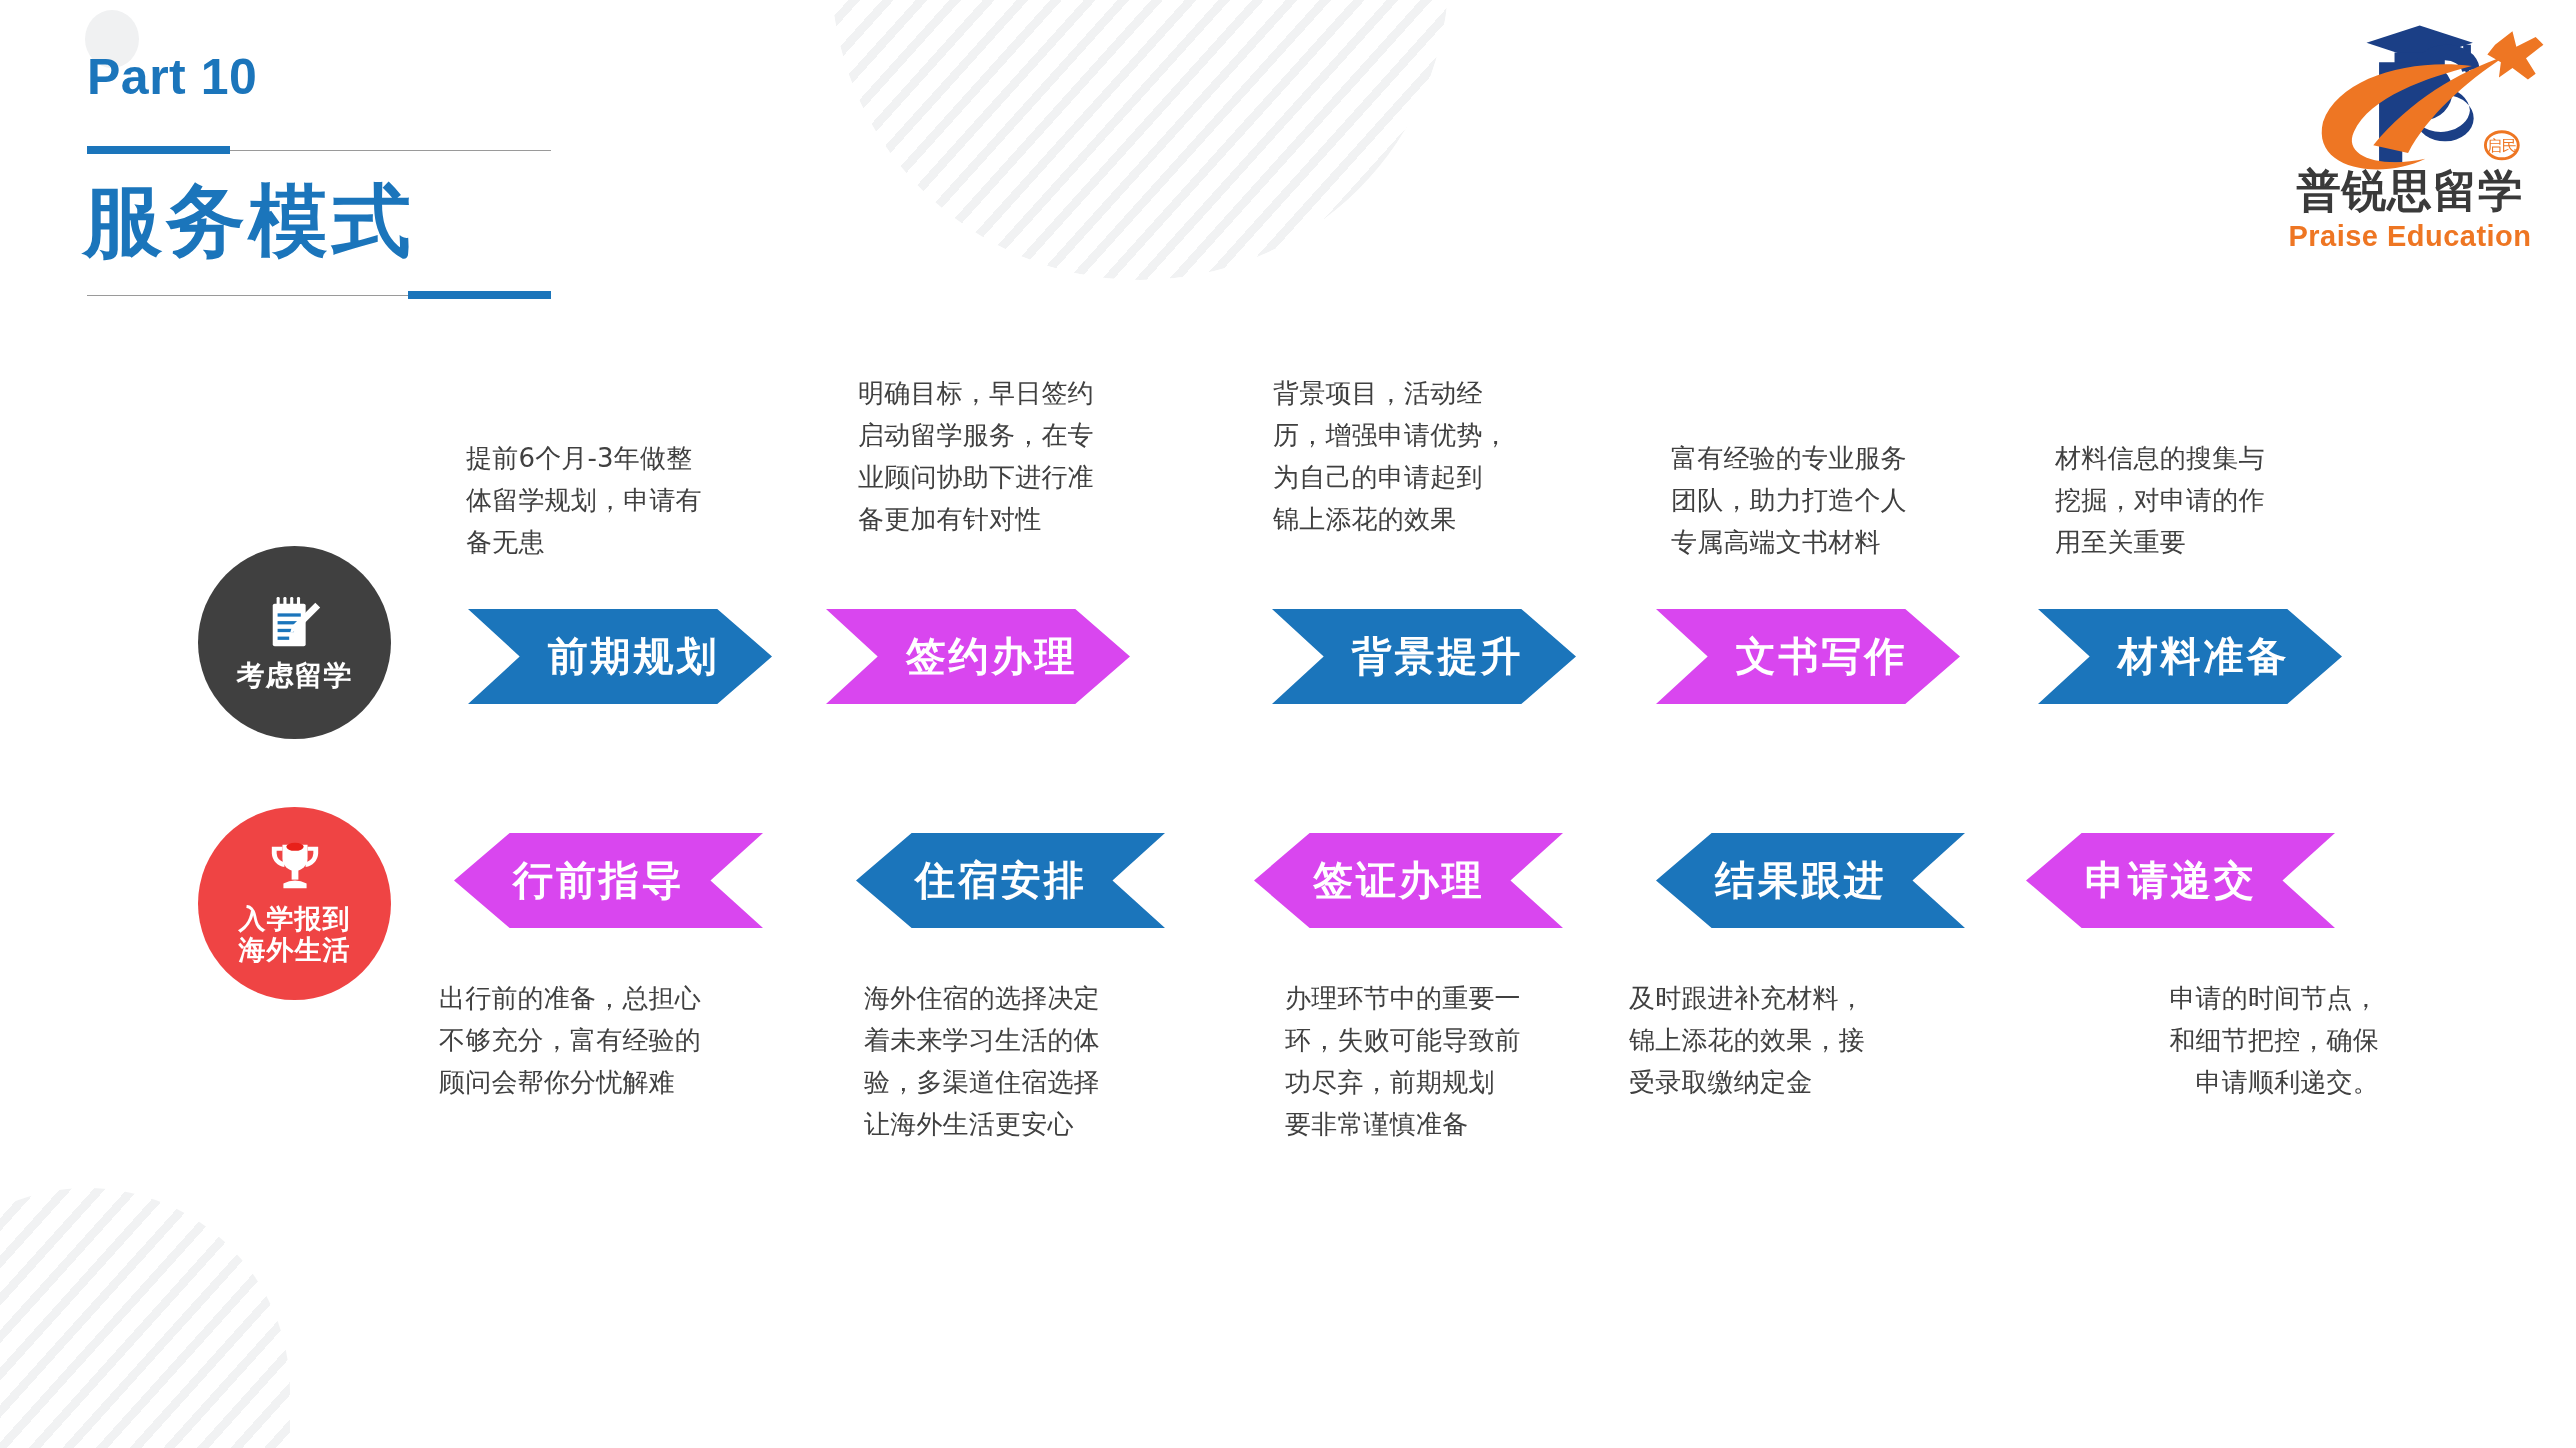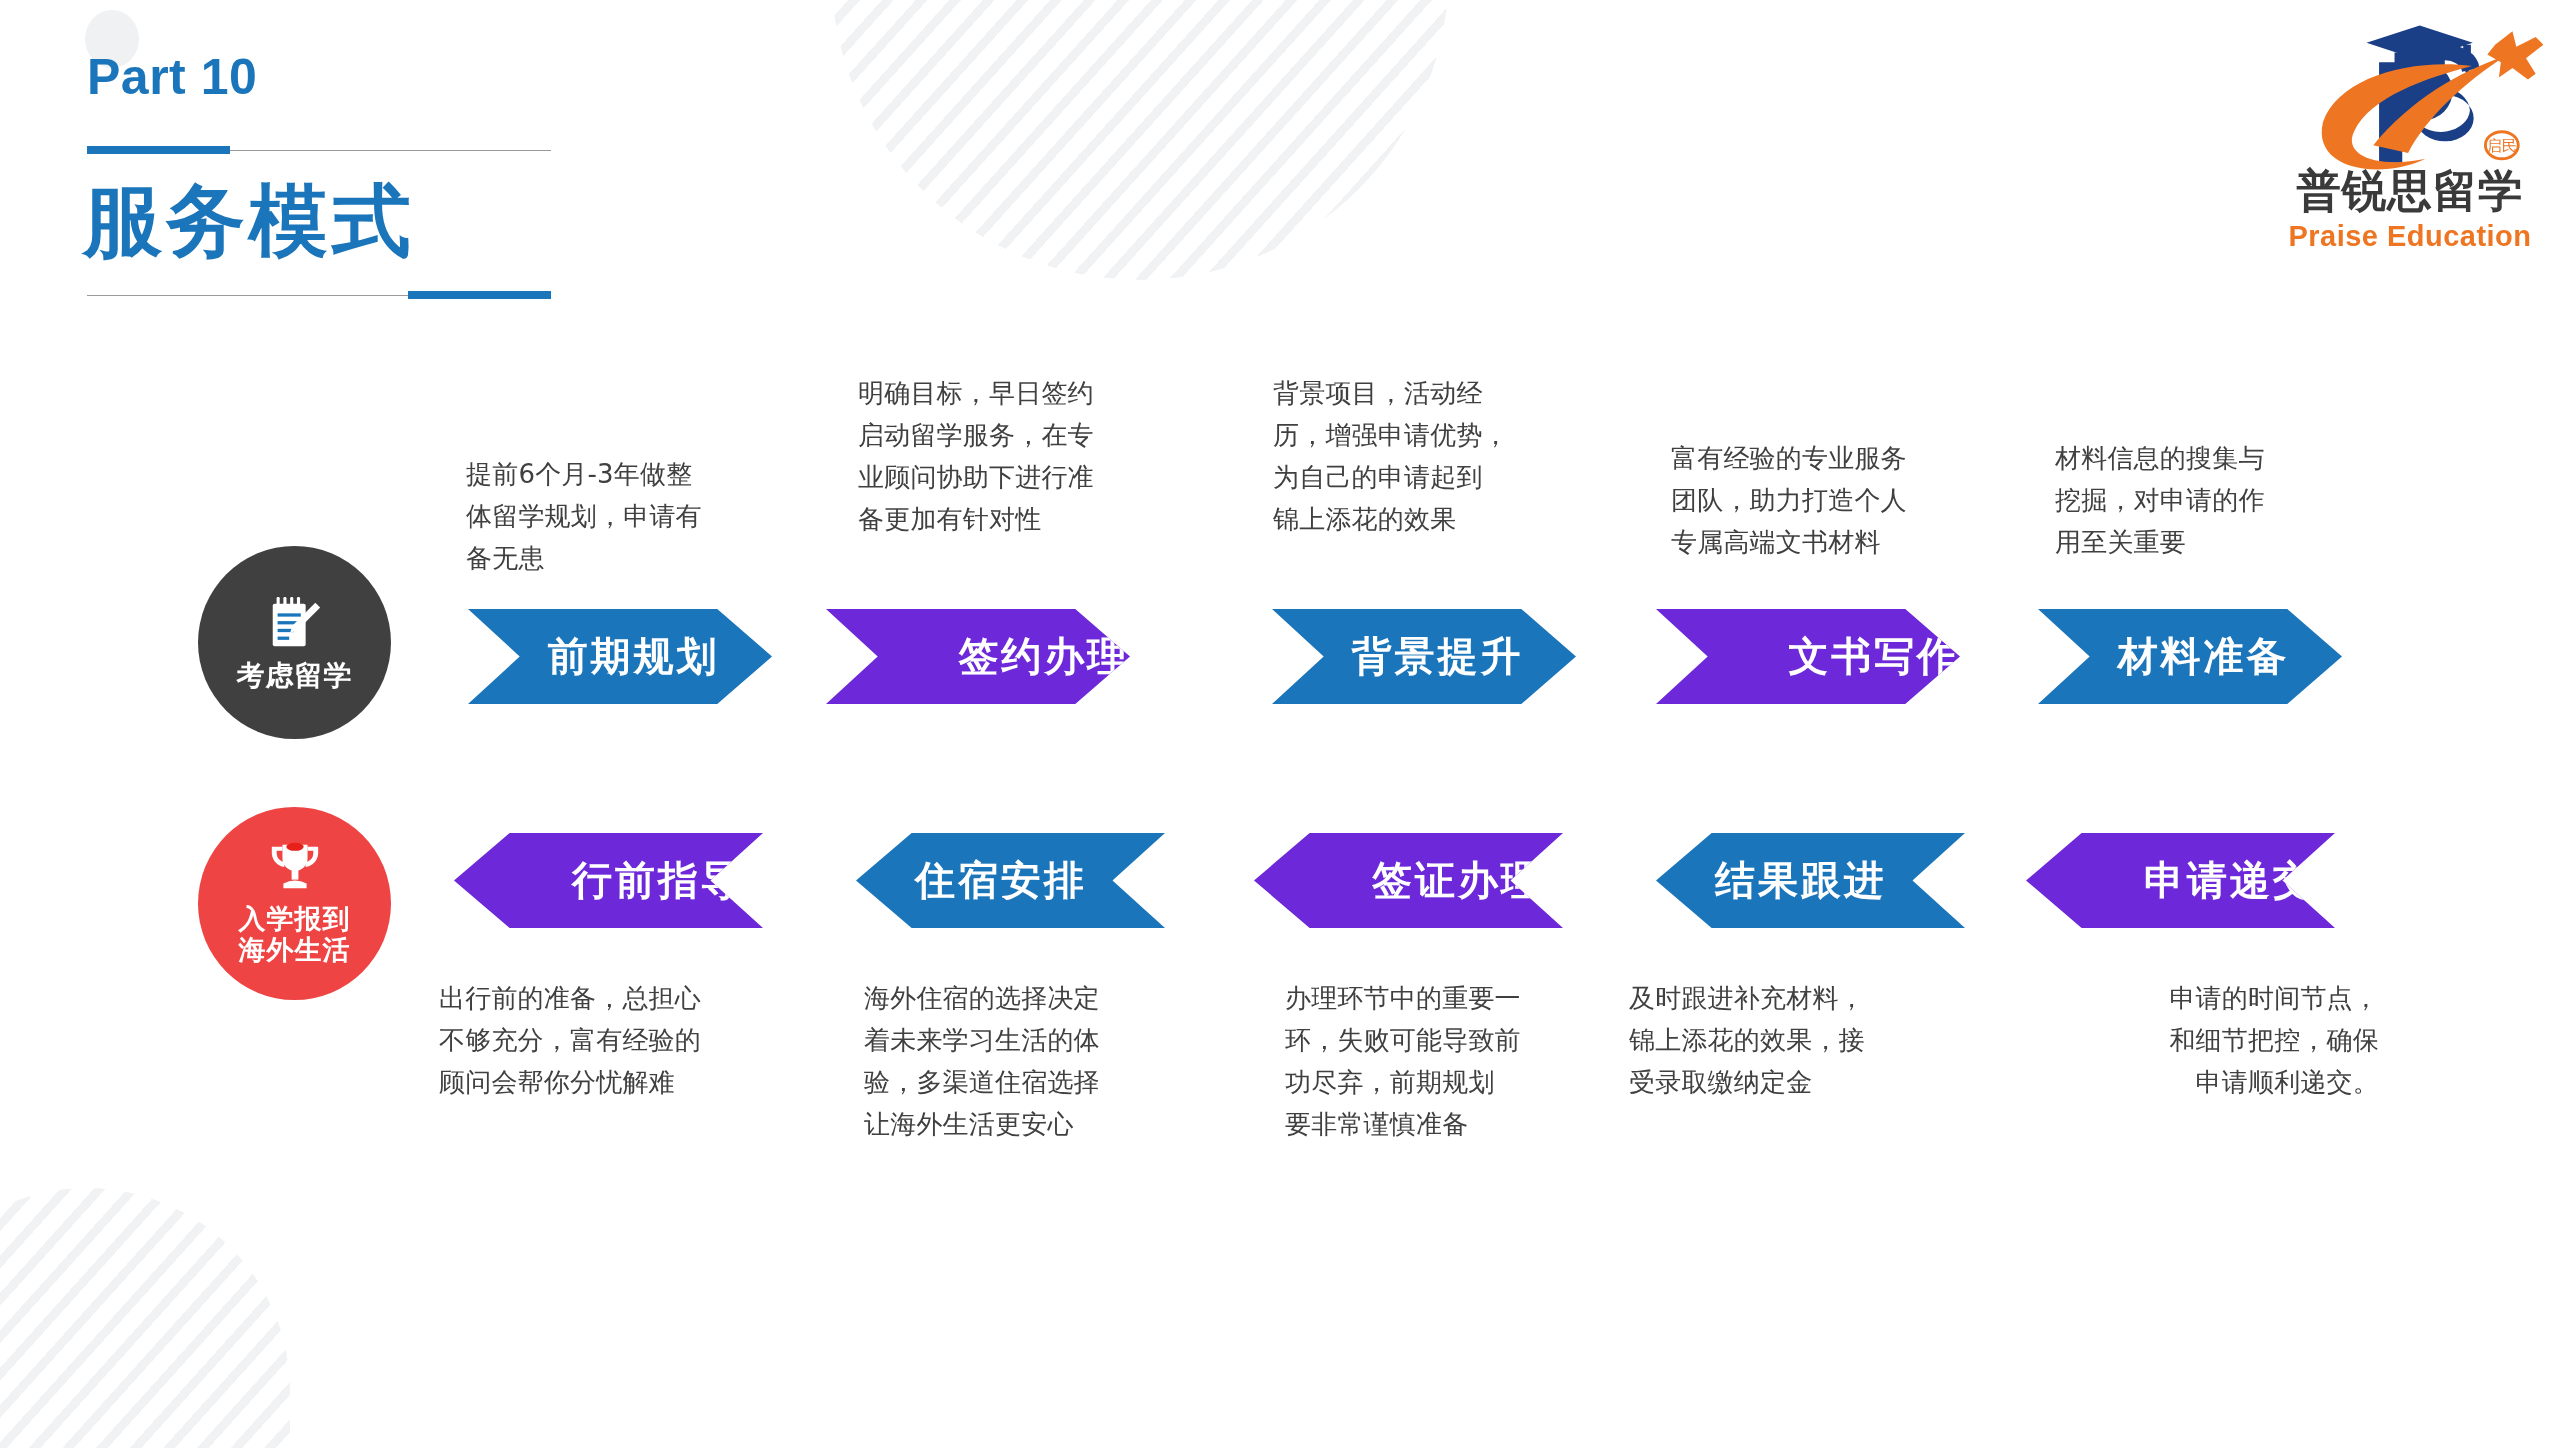--- a/index.html
+++ b/index.html
@@ -112,21 +112,21 @@
     letter-spacing: 2.9px;
     font-family: "DejaVu Sans", "Liberation Sans", sans-serif;
   }
   .chev-right {
     clip-path: polygon(0% 0%, 82% 0%, 100% 50%, 82% 100%, 0% 100%, 17% 50%);
   }
   .chev-left {
     clip-path: polygon(18% 0%, 100% 0%, 83% 50%, 100% 100%, 18% 100%, 0% 50%);
   }
   .blue { background: #1b75bb; }
-  .gray { background: #6d28d9; justify-content: flex-end; }
+  .gray { background: #d946ef; }
   .chev-right .chev-label { padding-left: 27px; }
   .chev-left  .chev-label { padding-right: 19.3px; }
 
   
   .desc {
     position: absolute;
     font-size: 26px; line-height: 1.62; color: #404040;
     font-family: "DejaVu Sans", "Liberation Sans", sans-serif;
     letter-spacing: 0.2px;
   }
@@ -228,21 +228,21 @@
 <div class="chev chev-right blue" style="left:1272px; top:609px; width:304px;">
   <span class="chev-label">背景提升</span>
 </div>
 <div class="chev chev-right gray" style="left:1656px; top:609px; width:304px;">
   <span class="chev-label">文书写作</span>
 </div>
 <div class="chev chev-right blue" style="left:2038px; top:609px; width:304px;">
   <span class="chev-label">材料准备</span>
 </div>
 
-<div class="desc" style="left:466px;  top:437px; width:299px;margin-top:16px;" id="desc-t1">
+<div class="desc" style="left:466px;  top:437px; width:299px;" id="desc-t1">
     <div>提前6个月-3年做整</div>
     <div>体留学规划，申请有</div>
     <div>备无患</div>
   </div>
 <div class="desc" style="left:858px;  top:372px; width:309px;" id="desc-t2">
     <div>明确目标，早日签约</div>
     <div>启动留学服务，在专</div>
     <div>业顾问协助下进行准</div>
     <div>备更加有针对性</div>
   </div>

